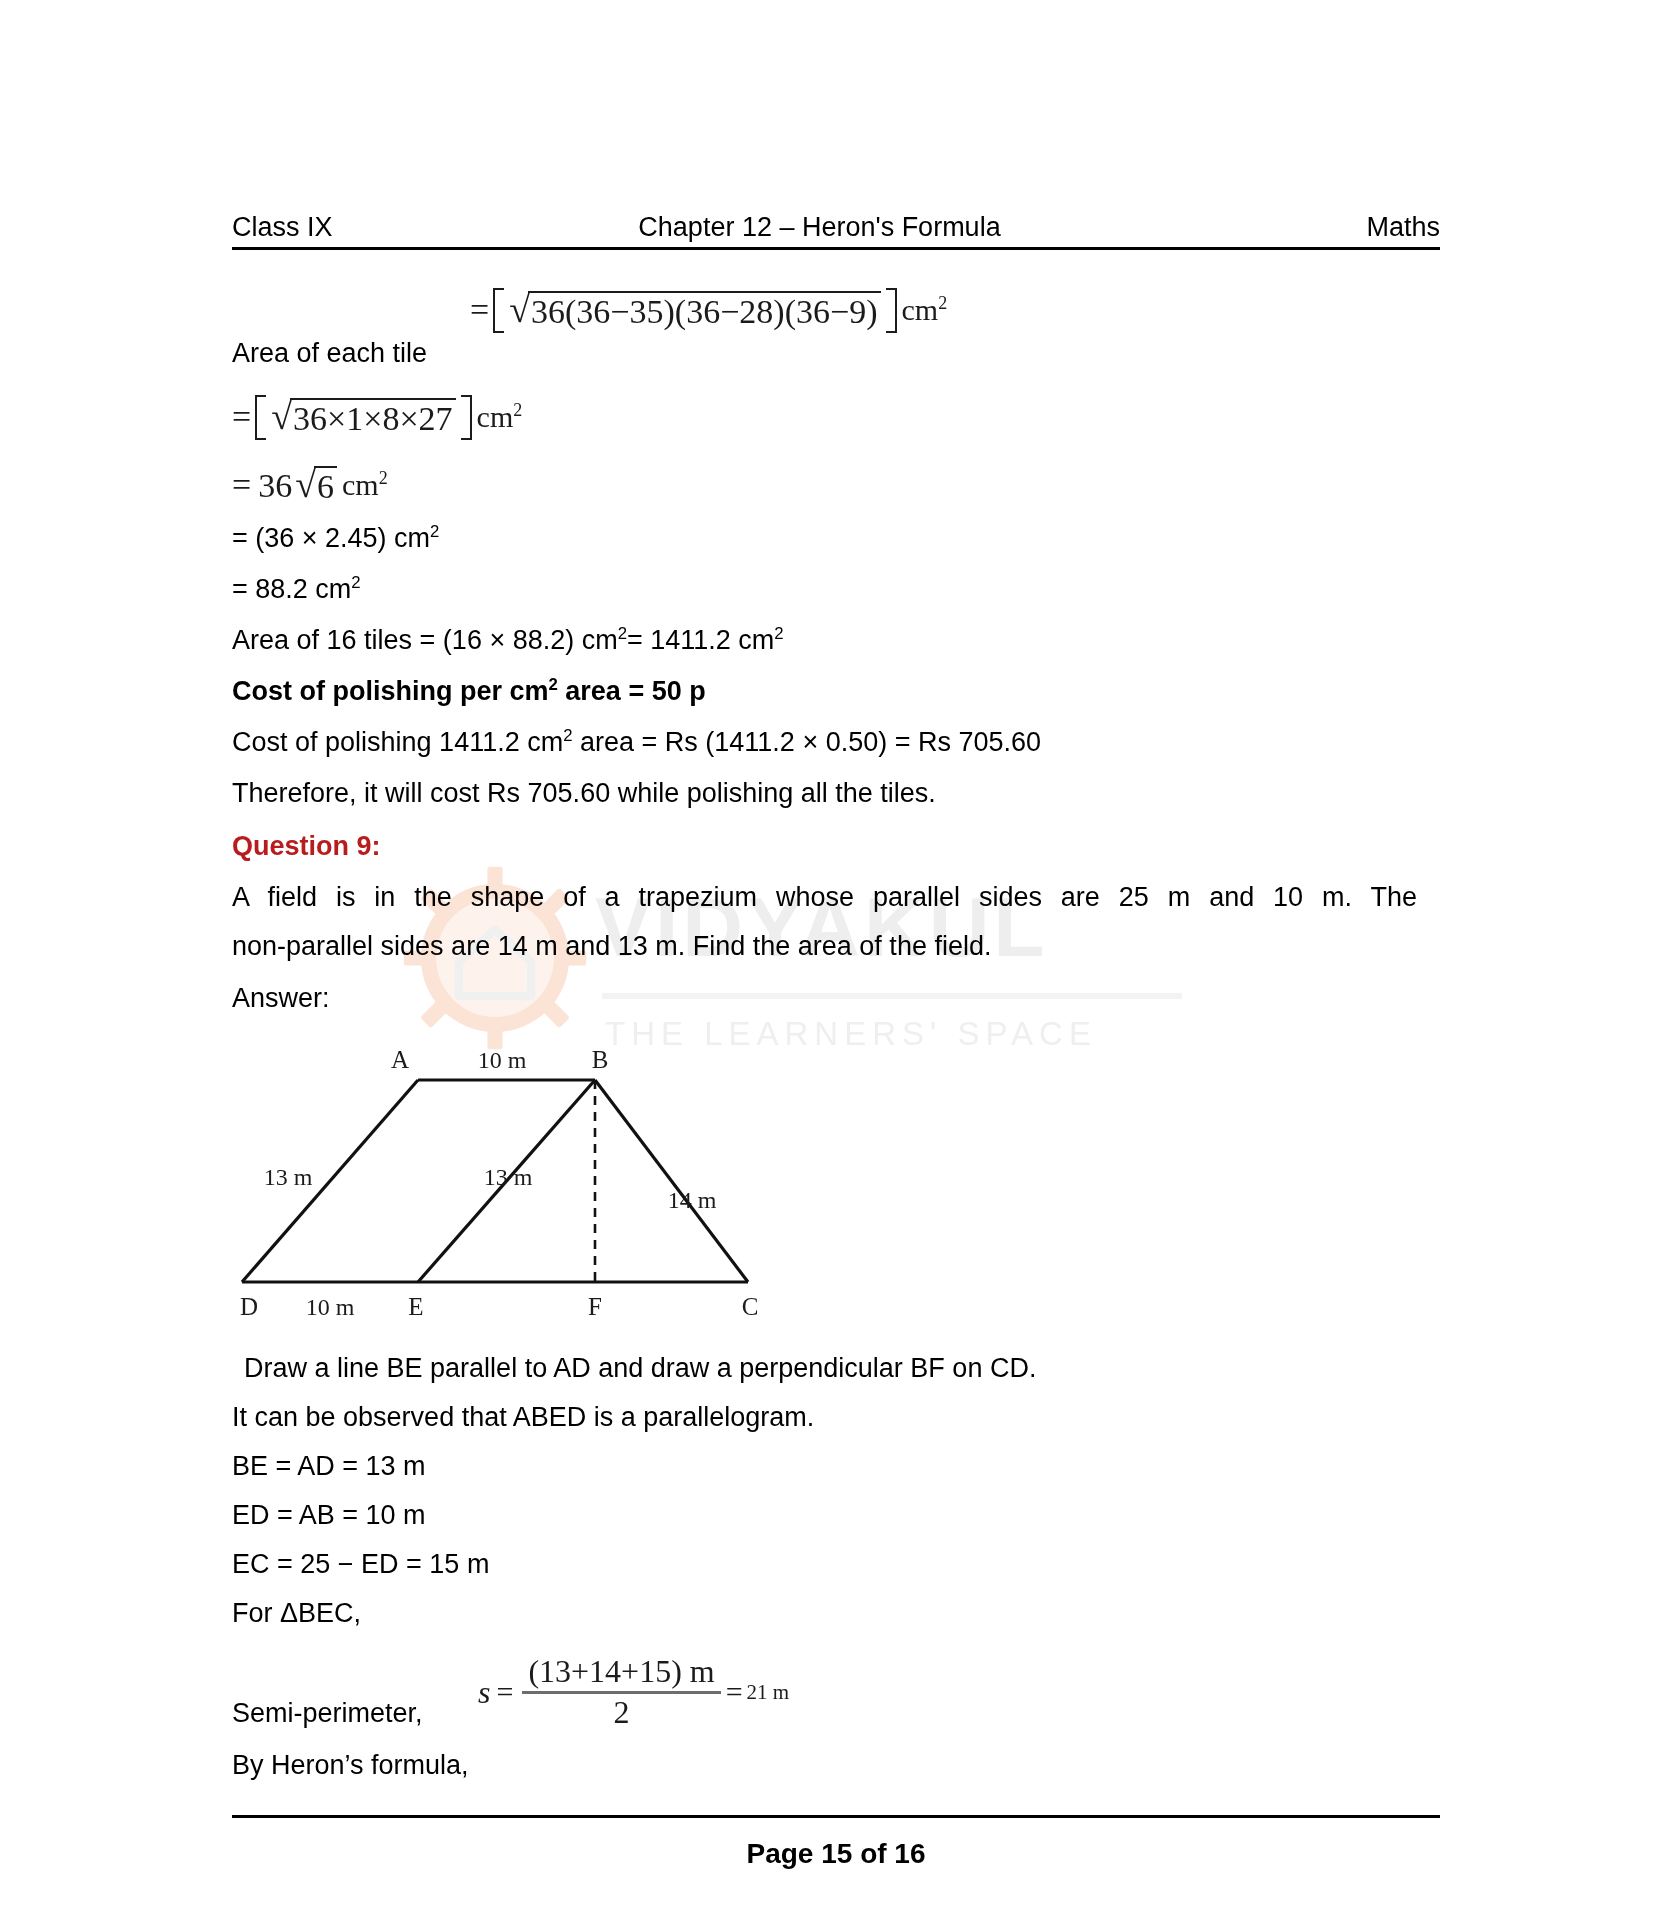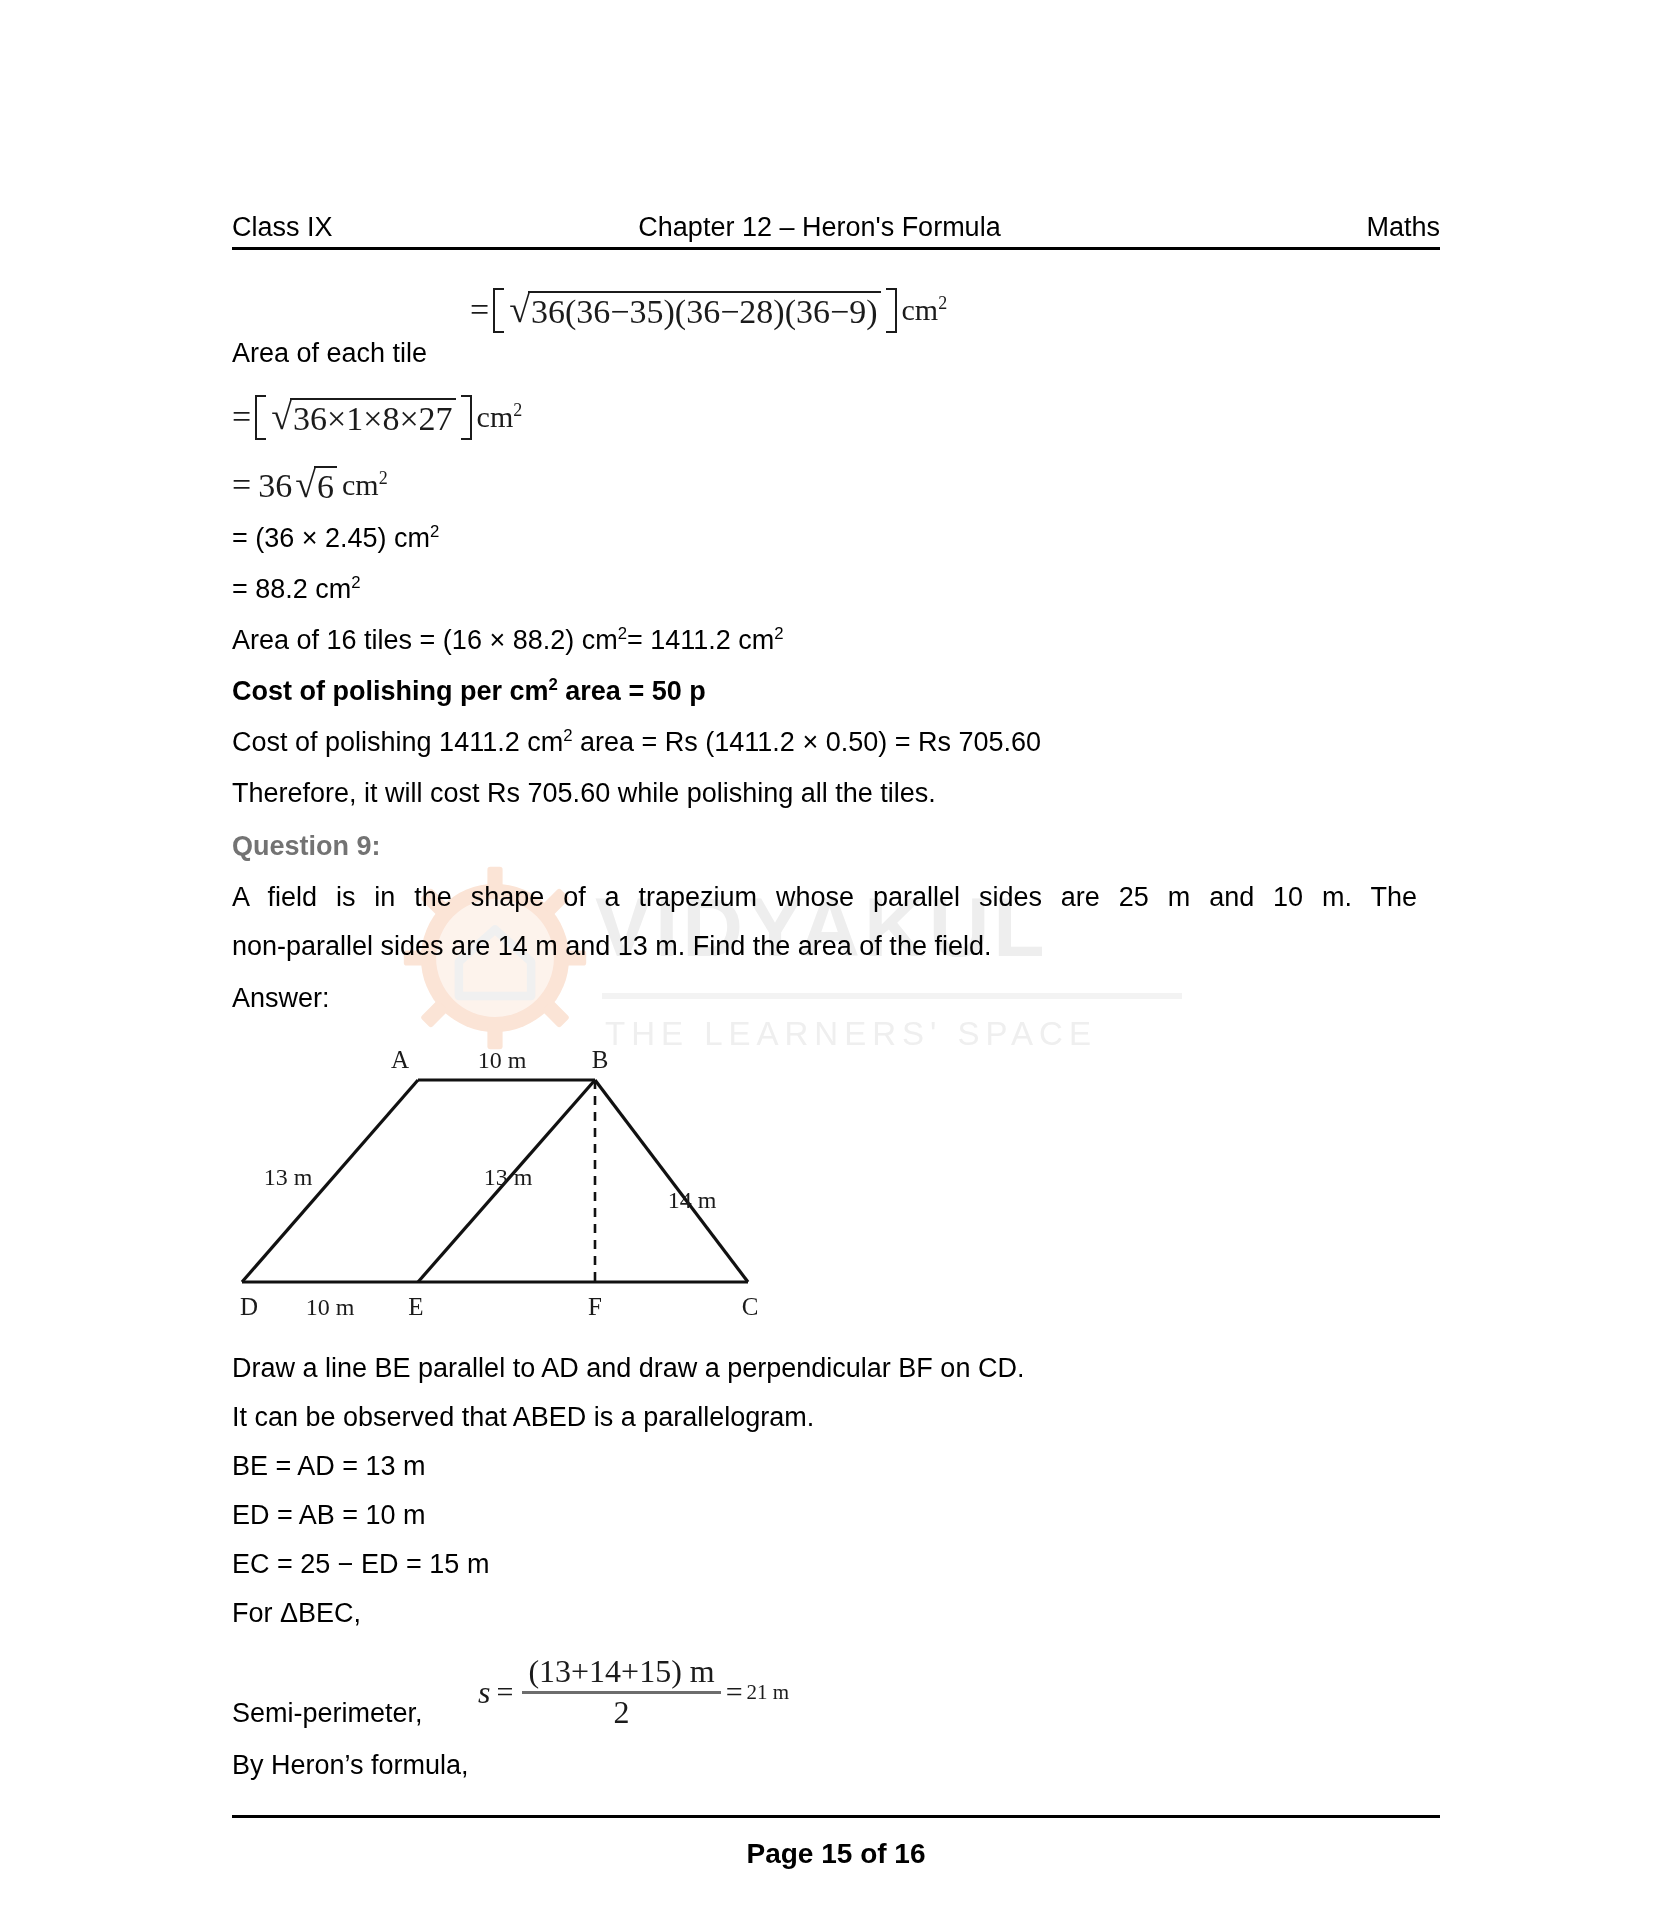--- a/index.html
+++ b/index.html
@@ -109,21 +109,21 @@
     text-align-last: justify;
   }
   .just.last { text-align-last: left; }
 
   sup { font-size: 0.62em; vertical-align: super; line-height: 0; }
 
   .qhead {
     position: absolute;
     font-size: 27px;
     font-weight: bold;
-    color: #737373;
+    color: #b91c1c;
   }
 
   
   .math {
     position: absolute;
     font-family: "Liberation Serif", serif;
     color: #1b1b1b;
     white-space: nowrap;
   }
   .mrow { display: inline-flex; align-items: center; }
@@ -340,21 +340,21 @@
         <text class="dg-label" x="510" y="285" text-anchor="middle">C</text>
 
         <text class="dg-dim" x="262" y="38" text-anchor="middle">10 m</text>
         <text class="dg-dim" x="48" y="155" text-anchor="middle">13 m</text>
         <text class="dg-dim" x="268" y="155" text-anchor="middle">13 m</text>
         <text class="dg-dim" x="452" y="178" text-anchor="middle">14 m</text>
         <text class="dg-dim" x="90" y="285" text-anchor="middle">10 m</text>
       </svg>
     </div>
 
-    <div class="line" style="left:232px; top:1355px;">Draw a line BE parallel to AD and draw a perpendicular BF on CD.</div>
+    <div class="line" style="left:244px; top:1355px;">Draw a line BE parallel to AD and draw a perpendicular BF on CD.</div>
     <div class="line" style="left:232px; top:1404px;">It can be observed that ABED is a parallelogram.</div>
     <div class="line" style="left:232px; top:1453px;">BE = AD = 13 m</div>
     <div class="line" style="left:232px; top:1502px;">ED = AB = 10 m</div>
     <div class="line" style="left:232px; top:1551px;">EC = 25 − ED = 15 m</div>
     <div class="line" style="left:232px; top:1600px;">For ΔBEC,</div>
 
     <div class="math" style="left:478px; top:1655px;">
       <span class="mrow">
         <span style="font-size:32px; font-style:italic; margin-right:6px;">s</span>
         <span class="eq" style="font-size:30px;">=</span>

